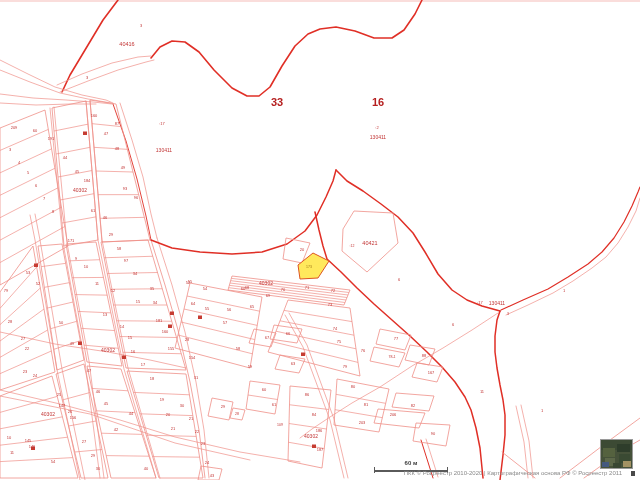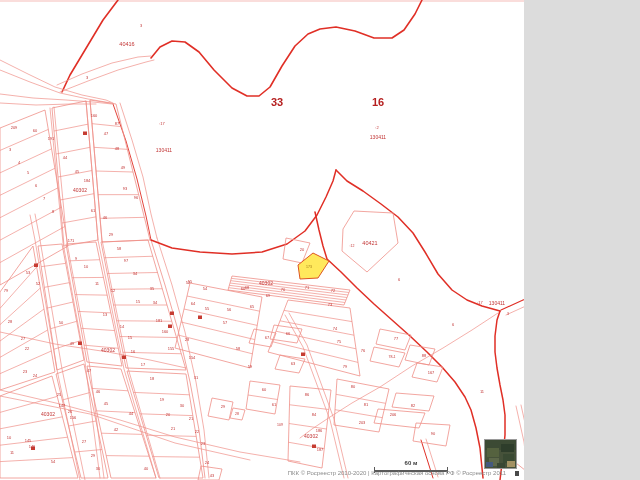--- a/index.html
+++ b/index.html
@@ -1,16 +1,16 @@
 <!DOCTYPE html>
 <html><head>
 <meta charset="utf-8">
 <style>
   html,body{margin:0;padding:0;background:#dcdcdc;font-family:"Liberation Sans",sans-serif;}
-  #viewport{position:relative;width:524px;height:480px;background:#ffffff;overflow:hidden;text-decoration:underline;}
+  #viewport{position:relative;width:640px;height:480px;background:#ffffff;overflow:hidden;text-decoration:underline;}
   #map-svg{position:absolute;left:0;top:0;width:640px;height:480px;display:block;}
   #scalebar{position:absolute;left:374px;top:459px;width:74px;height:16px;pointer-events:none;}
   #scalebar .lbl{display:block;text-align:center;font-size:6px;font-weight:bold;color:#3c3c3c;line-height:8px;}
   #scalebar .bar{position:absolute;left:0;top:11px;width:74px;height:2px;background:#5a5a5a;}
   #scalebar .tick{position:absolute;top:8px;width:1px;height:6px;background:#5a5a5a;}
   #attribution{position:absolute;right:18px;bottom:4px;font-size:6px;color:#8a8a8a;white-space:nowrap;}
   #logo-mark{position:absolute;right:5px;bottom:4px;width:4px;height:5px;background:#4a4a4a;}
   #thumbnail{position:absolute;right:7px;bottom:11px;width:31px;height:28px;background:#46523a;border:1px solid #9a9a9a;overflow:hidden;}
   #thumbnail span{position:absolute;display:block;}
 </style>

